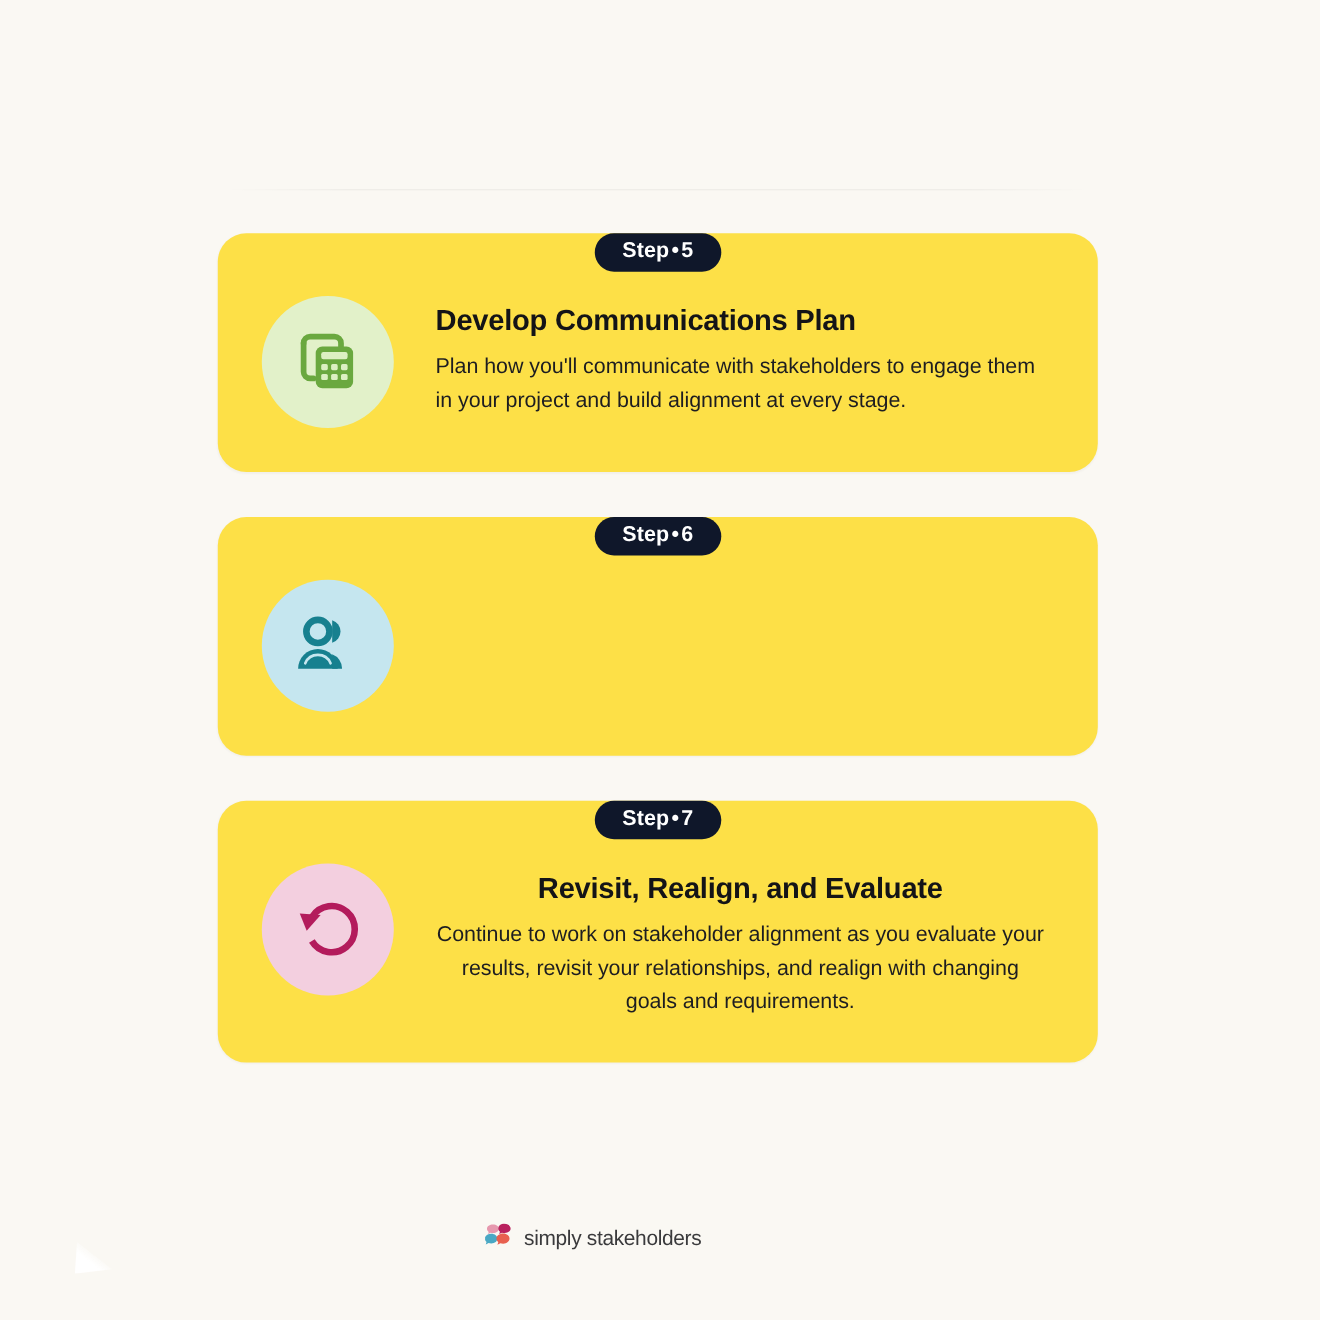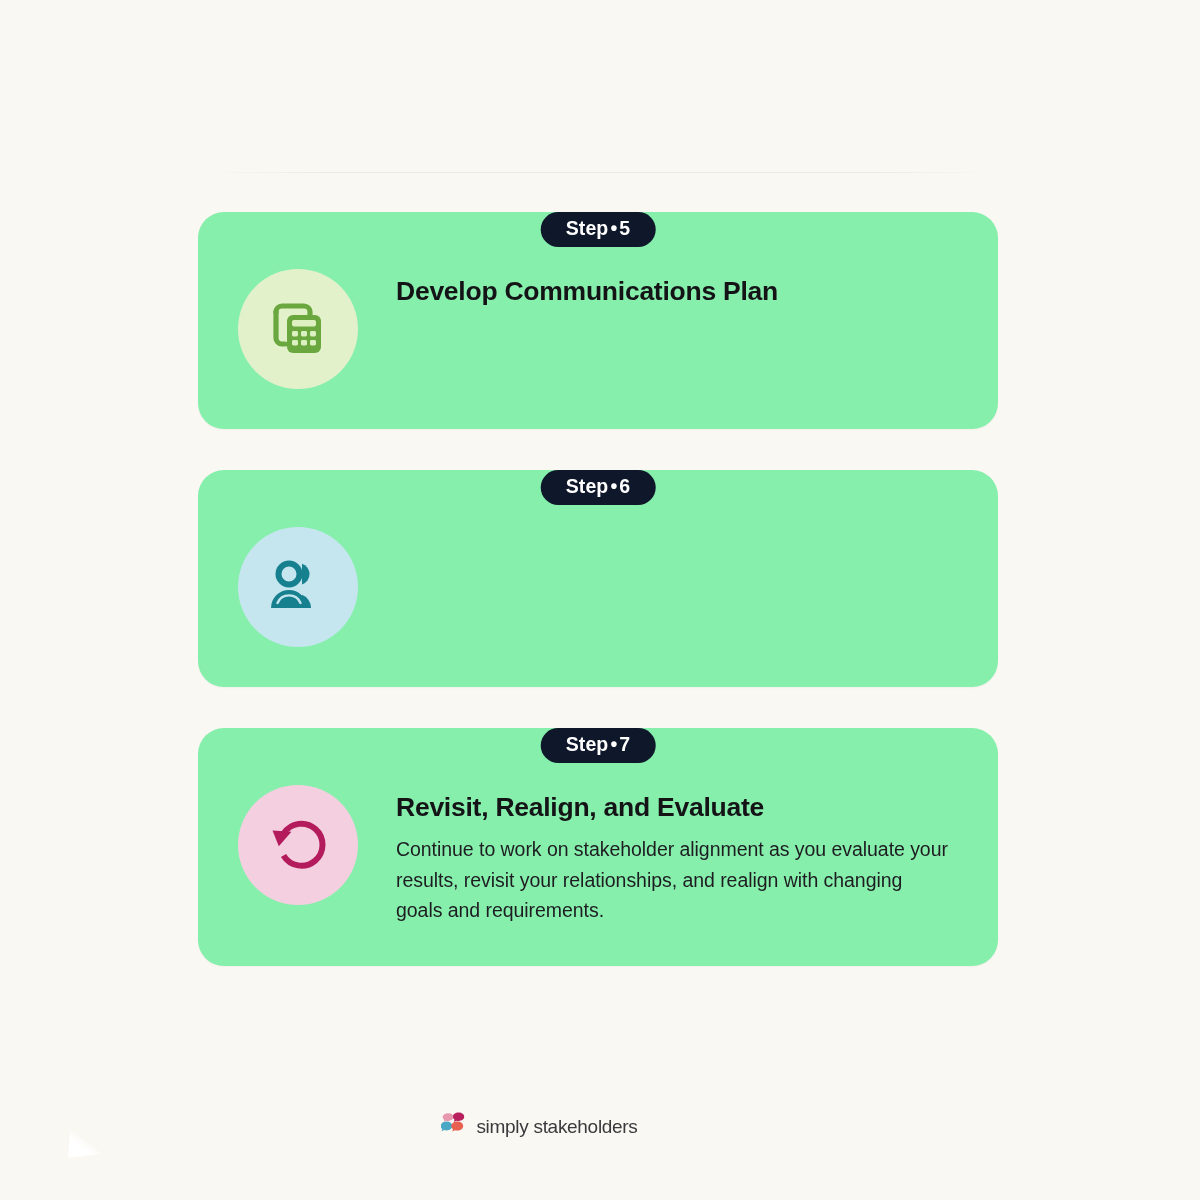--- a/index.html
+++ b/index.html
@@ -56,21 +56,21 @@
     position: absolute;
     left: 198px;
     top: 195px;
     width: 800px;
   }
 
   .step {
     position: relative;
     margin-bottom: 41px;
   }
-  .step:last-child { margin-bottom: 4px; }
+  .step:last-child { margin-bottom: 4px; text-align: center; }
 
   .badge {
     position: absolute;
     left: 50%;
     transform: translateX(-50%);
     top: 0;
     z-index: 3;
     background: #0f172a;
     color: #ffffff;
     border-radius: 999px;
@@ -79,21 +79,21 @@
     font-weight: bold;
     letter-spacing: 0.1px;
     line-height: 1;
     white-space: nowrap;
   }
   .badge .sep { padding: 0 2px; }
 
   .card {
     position: relative;
     margin-top: 17px;
-    background: #86efac;
+    background: #fde047;
     border-radius: 26px;
     box-shadow: 0 1px 2px rgba(20,16,10,0.035);
     display: flex;
     align-items: flex-start;
     padding: 44px 48px 40px 40px;
     box-sizing: border-box;
     min-height: 204px;
   }
 
   .icon-wrap {
@@ -187,20 +187,21 @@
               <rect x="34" y="33" width="6" height="5.5" rx="1.4" fill="#dcf0c2"></rect>
               <rect x="43" y="33" width="6" height="5.5" rx="1.4" fill="#dcf0c2"></rect>
               <rect x="25" y="42" width="6" height="5.5" rx="1.4" fill="#dcf0c2"></rect>
               <rect x="34" y="42" width="6" height="5.5" rx="1.4" fill="#dcf0c2"></rect>
               <rect x="43" y="42" width="6" height="5.5" rx="1.4" fill="#dcf0c2"></rect>
             </svg>
           </span>
         </div>
         <div class="card-body">
           <h2 class="card-title">Develop Communications Plan</h2>
+          <p class="card-desc">Plan how you'll communicate with stakeholders to engage them in your project and build alignment at every stage.</p>
         </div>
       </div>
     </section>
 
     <section class="step">
       <div class="badge">
         <span>Step</span><span class="sep">•</span><span>6</span>
       </div>
 
       <div class="card">

